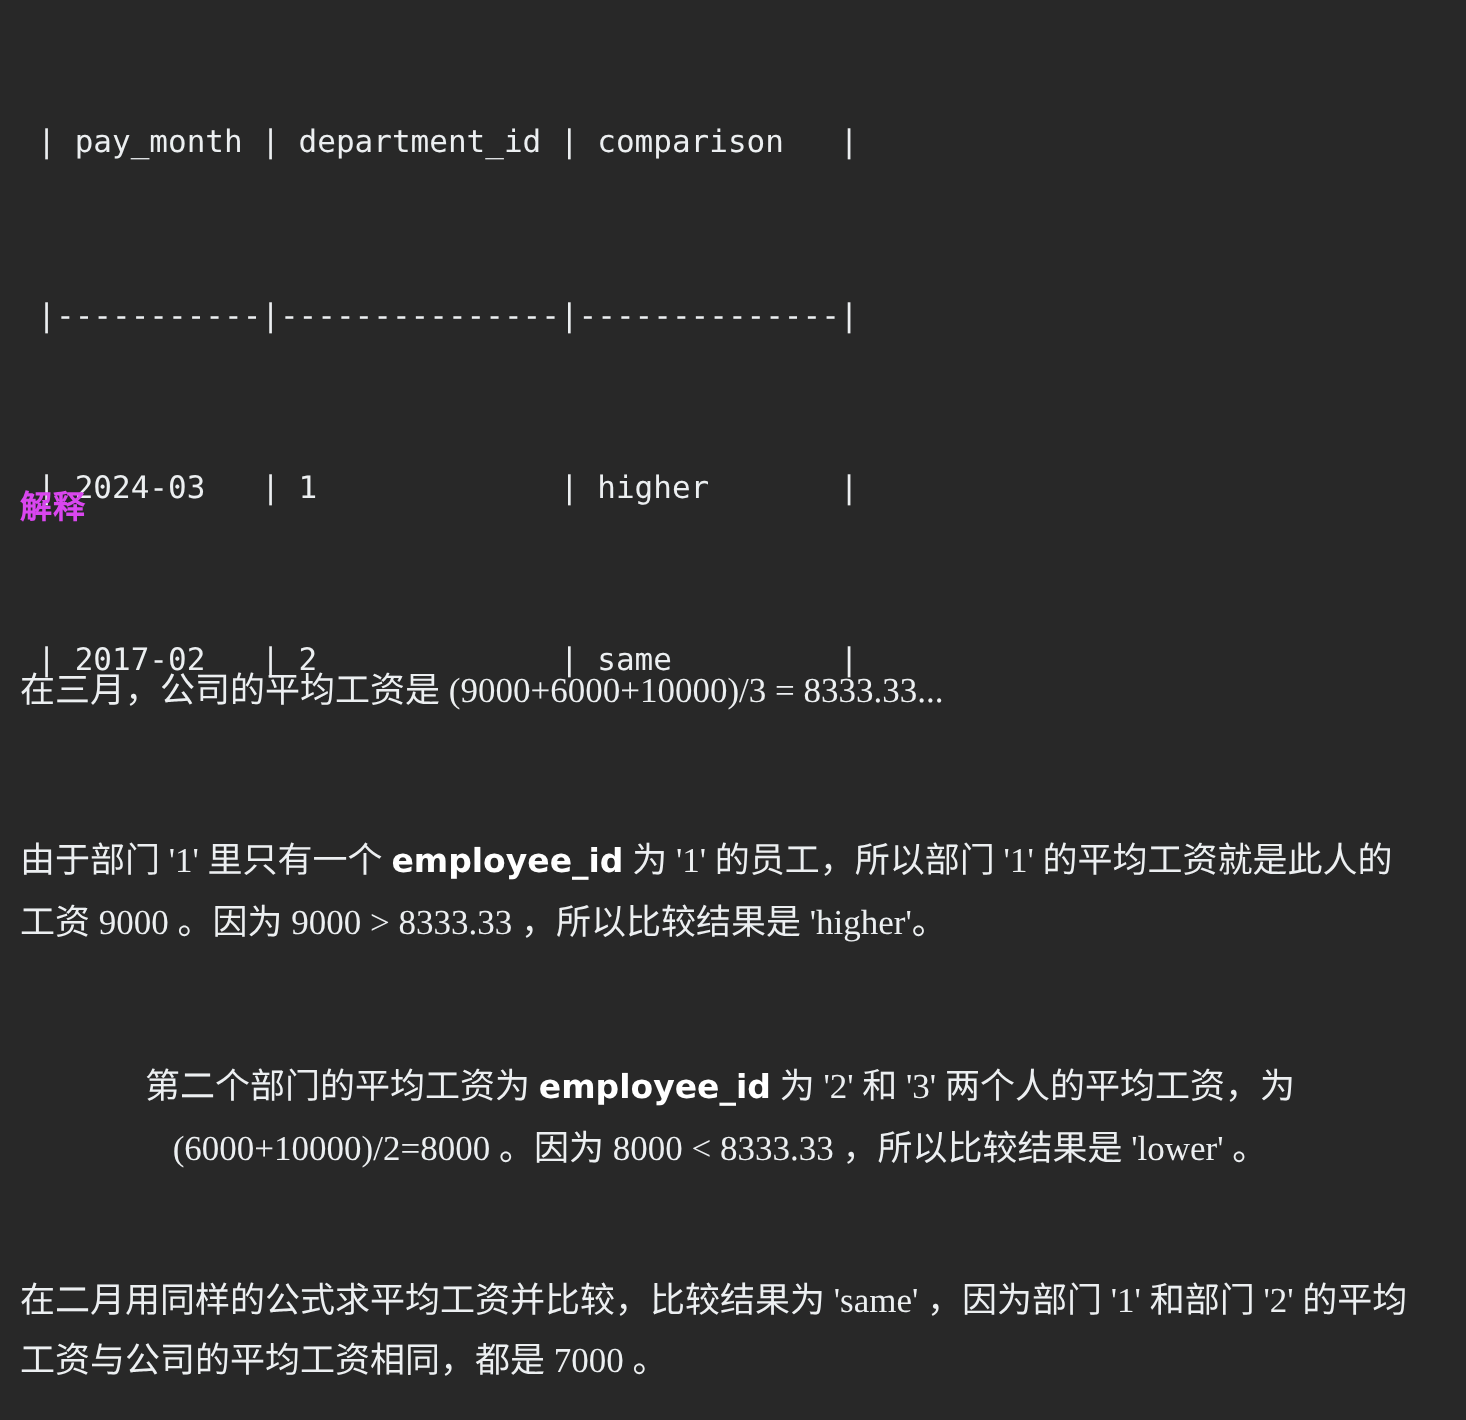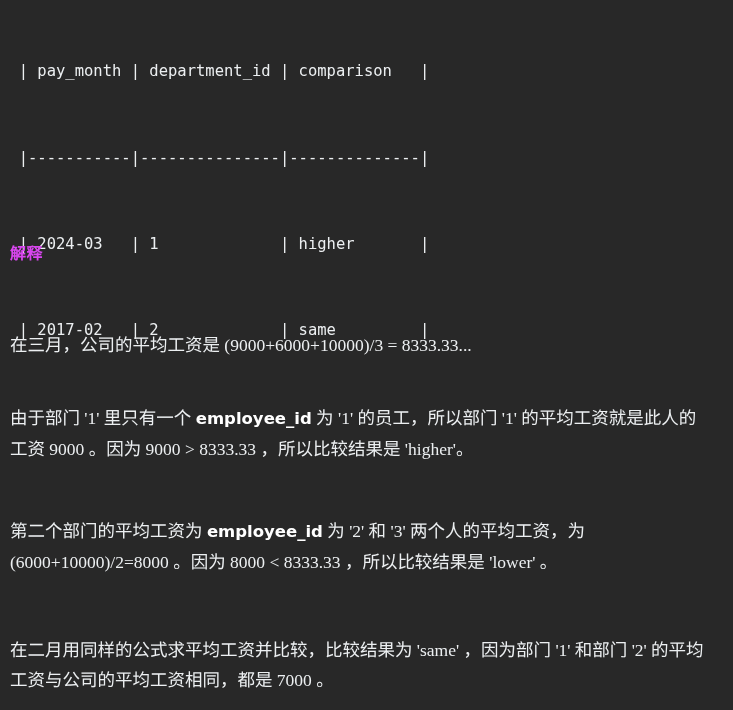--- a/index.html
+++ b/index.html
@@ -70,23 +70,23 @@
     margin: 0 0 28px 0;
     padding: 0;
     font-family: "Liberation Serif", "DejaVu Serif", serif;
     font-size: 17.5px;
     line-height: 30px;
     color: #eceff1;
     text-align: left;
   }
   .para:last-child { margin-bottom: 0; }
 
-  .para.p1 { margin-bottom: 43px; }
+  .para.p1 { margin-bottom: 55px; }
   .para.p2 { margin-bottom: 52px; margin-top: 32px; }
-  .para.p3 { margin-bottom: 58px; }
+  .para.p3 { margin-bottom: 46px; text-align: center; }
 
   .mono-strong {
     font-family: "DejaVu Sans", "Liberation Sans", sans-serif;
     font-weight: bold;
     font-size: 16.5px;
     color: #ffffff;
   }
 </style>
 </head>
 <body>

